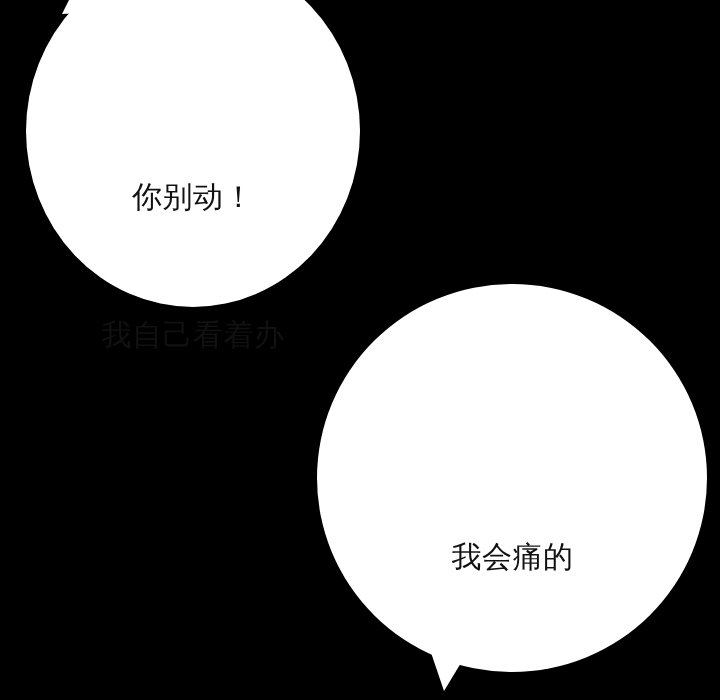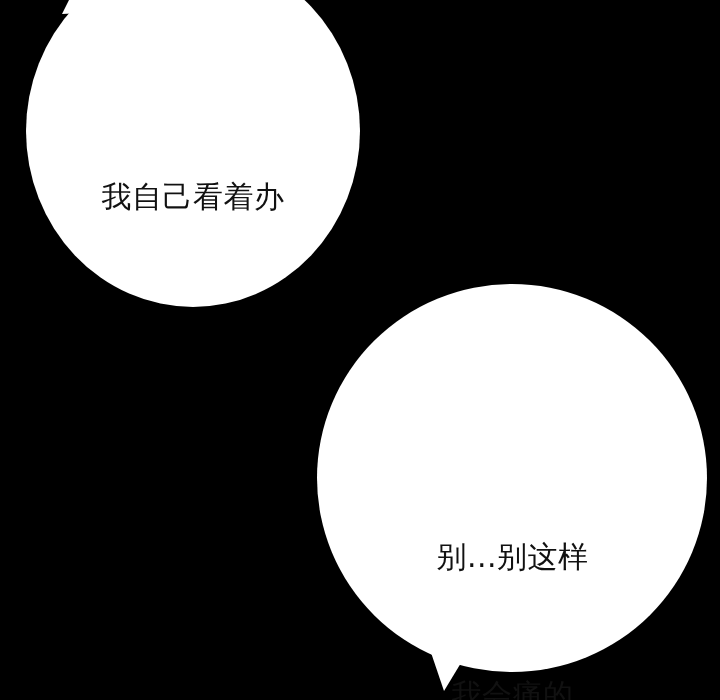--- a/index.html
+++ b/index.html
@@ -64,21 +64,21 @@
       <ellipse cx="193" cy="131" rx="167" ry="176" fill="#FFFFFF"></ellipse>
     </g>
 
     <g>
       <path fill="#FFFFFF" d="M 424 632 L 444 691 L 470 648 Z"></path>
       <ellipse cx="512" cy="478" rx="195" ry="194" fill="#FFFFFF"></ellipse>
     </g>
   </svg>
 
   <div class="bubble-text" id="bubble-1-text">
+    <span class="bubble-line">你别动！</span>
     <span class="bubble-line">我自己看着办</span>
   </div>
 
   <div class="bubble-text" id="bubble-2-text">
-    <span class="bubble-line">别...别这样</span>
     <span class="bubble-line">我会痛的</span>
   </div>
 
 </div>
 
 </body></html>

